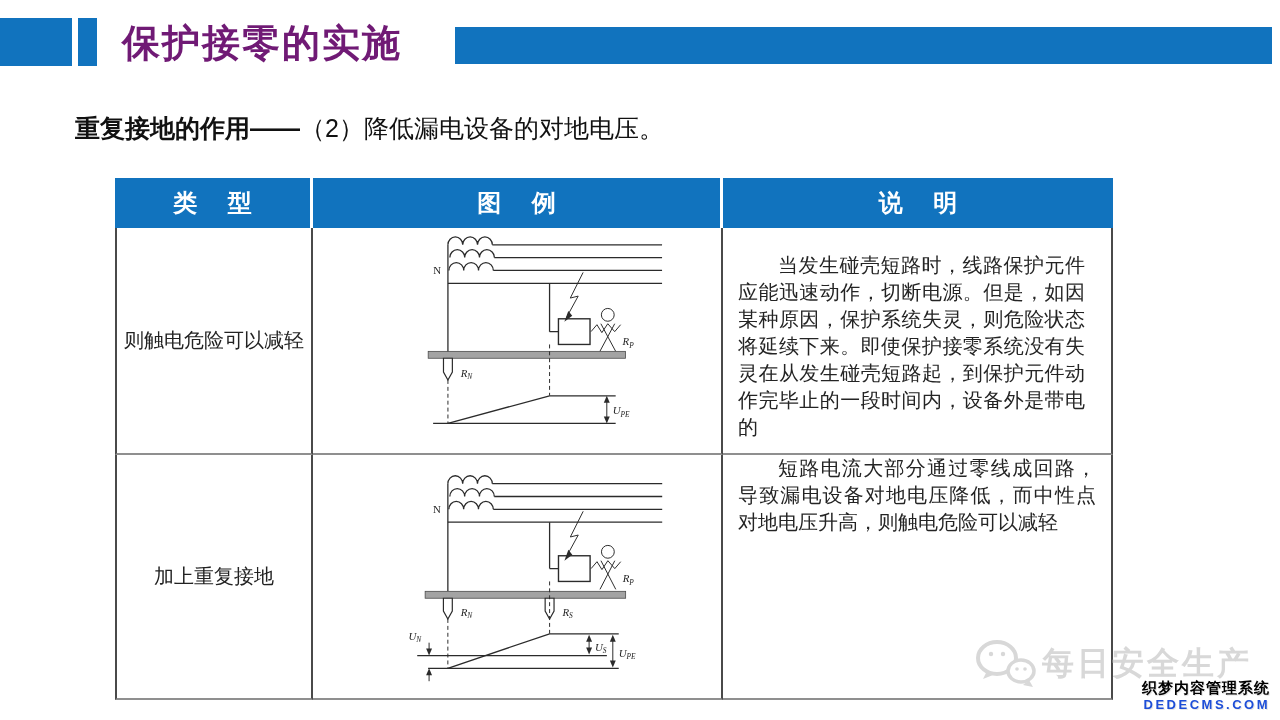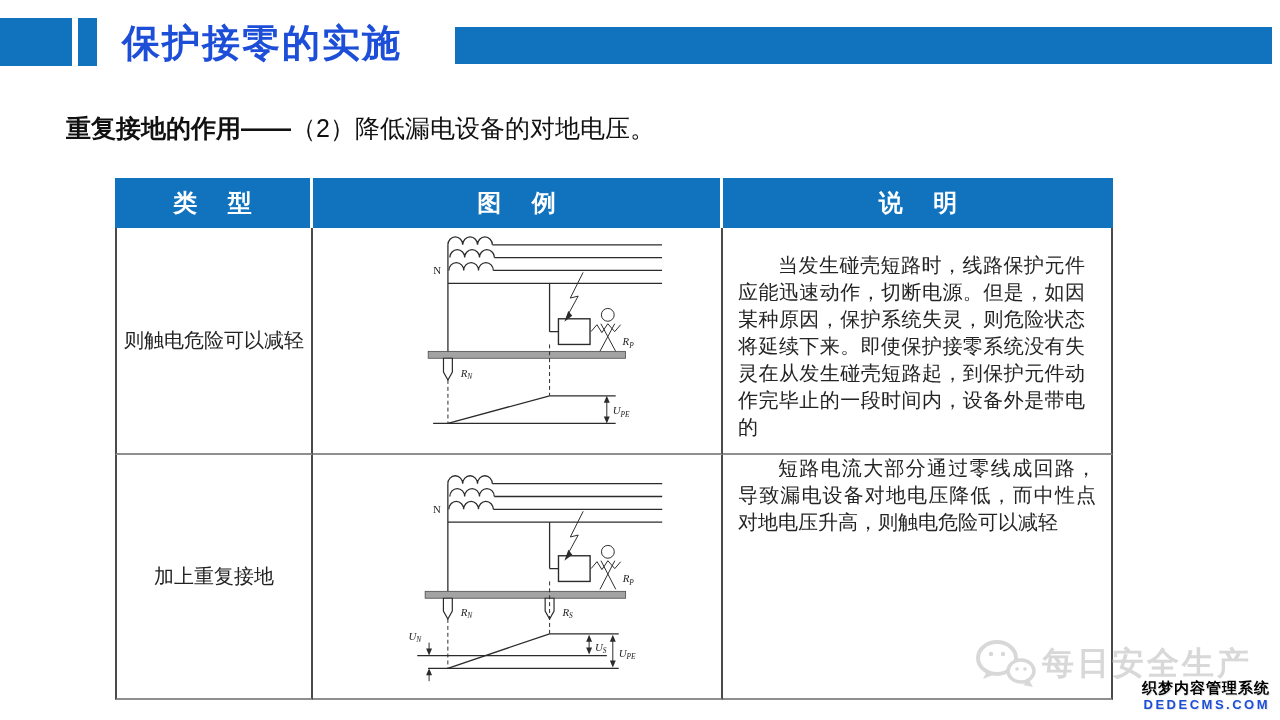--- a/index.html
+++ b/index.html
@@ -7,25 +7,25 @@
     width:1280px;height:720px;position:relative;overflow:hidden;
     background:#ffffff;
     font-family:"Liberation Sans", sans-serif;
     color:#1c1c1c;
   }
   
   .accent-square{position:absolute;left:0;top:18px;width:72px;height:48px;background:#1173be;}
   .accent-thin{position:absolute;left:78px;top:18px;width:19px;height:48px;background:#1173be;}
   .page-title{
     position:absolute;left:122px;top:18px;height:50px;line-height:50px;
-    font-size:38px;font-weight:800;color:#1d4ed8;letter-spacing:2px;white-space:nowrap;
+    font-size:38px;font-weight:800;color:#701a75;letter-spacing:2px;white-space:nowrap;
   }
   .accent-long{position:absolute;left:455px;top:27px;width:817px;height:37px;background:#1173be;}
   
-  .subtitle{position:absolute;left:66px;top:112px;font-size:25px;white-space:nowrap;color:#111;}
+  .subtitle{position:absolute;left:75px;top:112px;font-size:25px;white-space:nowrap;color:#111;}
   .subtitle .b{font-weight:800;}
   
   .cmp-table{
     position:absolute;left:115px;top:178px;width:998px;height:533px;
     display:grid;grid-template-columns:198px 410px 390px;grid-template-rows:50px 227px 245px;
   }
   .cell{box-sizing:border-box;}
   .th{
     background:#1173be;color:#ffffff;display:flex;align-items:center;justify-content:center;
     font-size:24px;font-weight:700;letter-spacing:12px;padding-left:12px;

